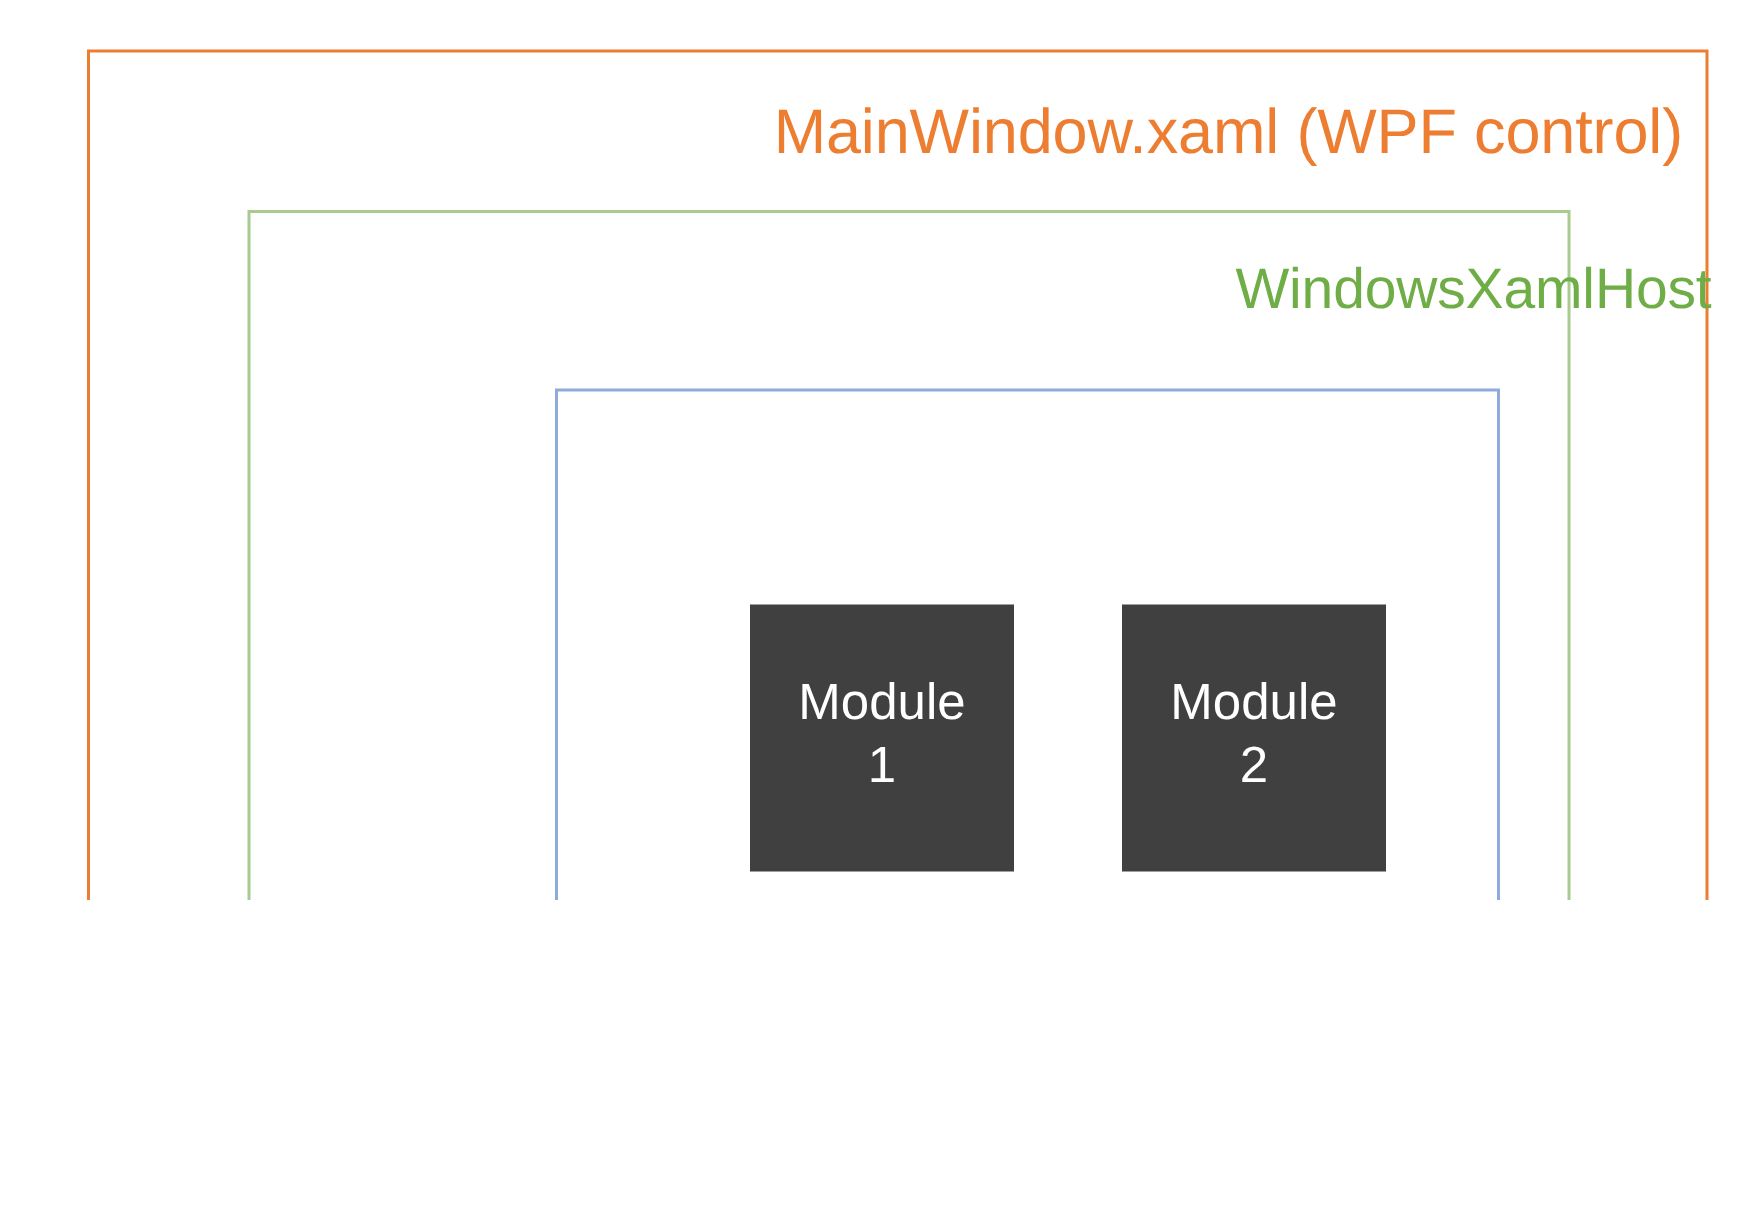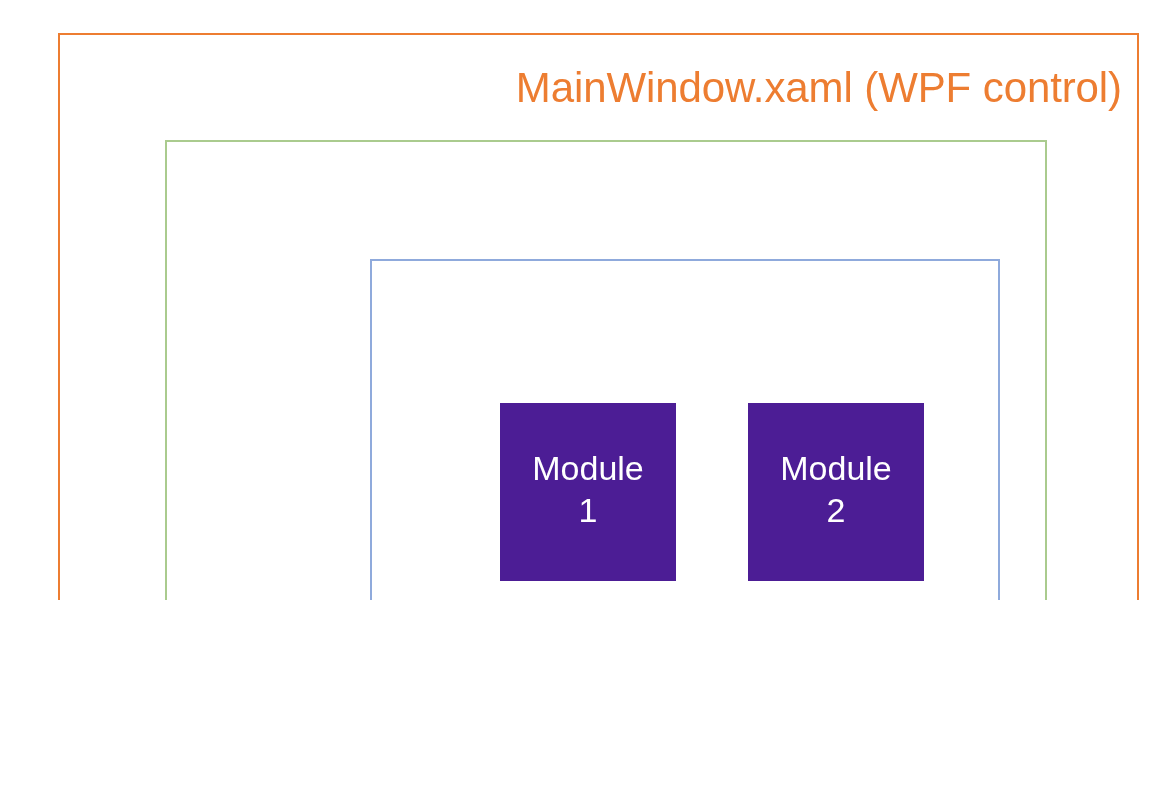--- a/index.html
+++ b/index.html
@@ -77,21 +77,21 @@
     color: #4A72BF;
   }
 
   
   .module {
     position: absolute;
     box-sizing: border-box;
     width: 176px;
     height: 178px;
     top: 403px;
-    background: #4c1d95;
+    background: #404040;
     display: flex;
     align-items: center;
     justify-content: center;
   }
   .module-1 { left: 500px; }
   .module-2 { left: 748px; }
 
   .module-label {
     color: #ffffff;
     font-size: 34px;
@@ -104,20 +104,21 @@
 </style>
 </head>
 <body>
 
 <div id="diagram-root">
 
   <div class="box box-outer"></div>
   <div class="caption caption-outer">MainWindow.xaml (WPF control)</div>
 
   <div class="box box-mid"></div>
+  <div class="caption caption-mid">WindowsXamlHost</div>
 
   <div class="box box-inner"></div>
 
   <div class="module module-1">
     <span class="module-label">Module
 1</span>
   </div>
 
   <div class="module module-2">
     <span class="module-label">Module

